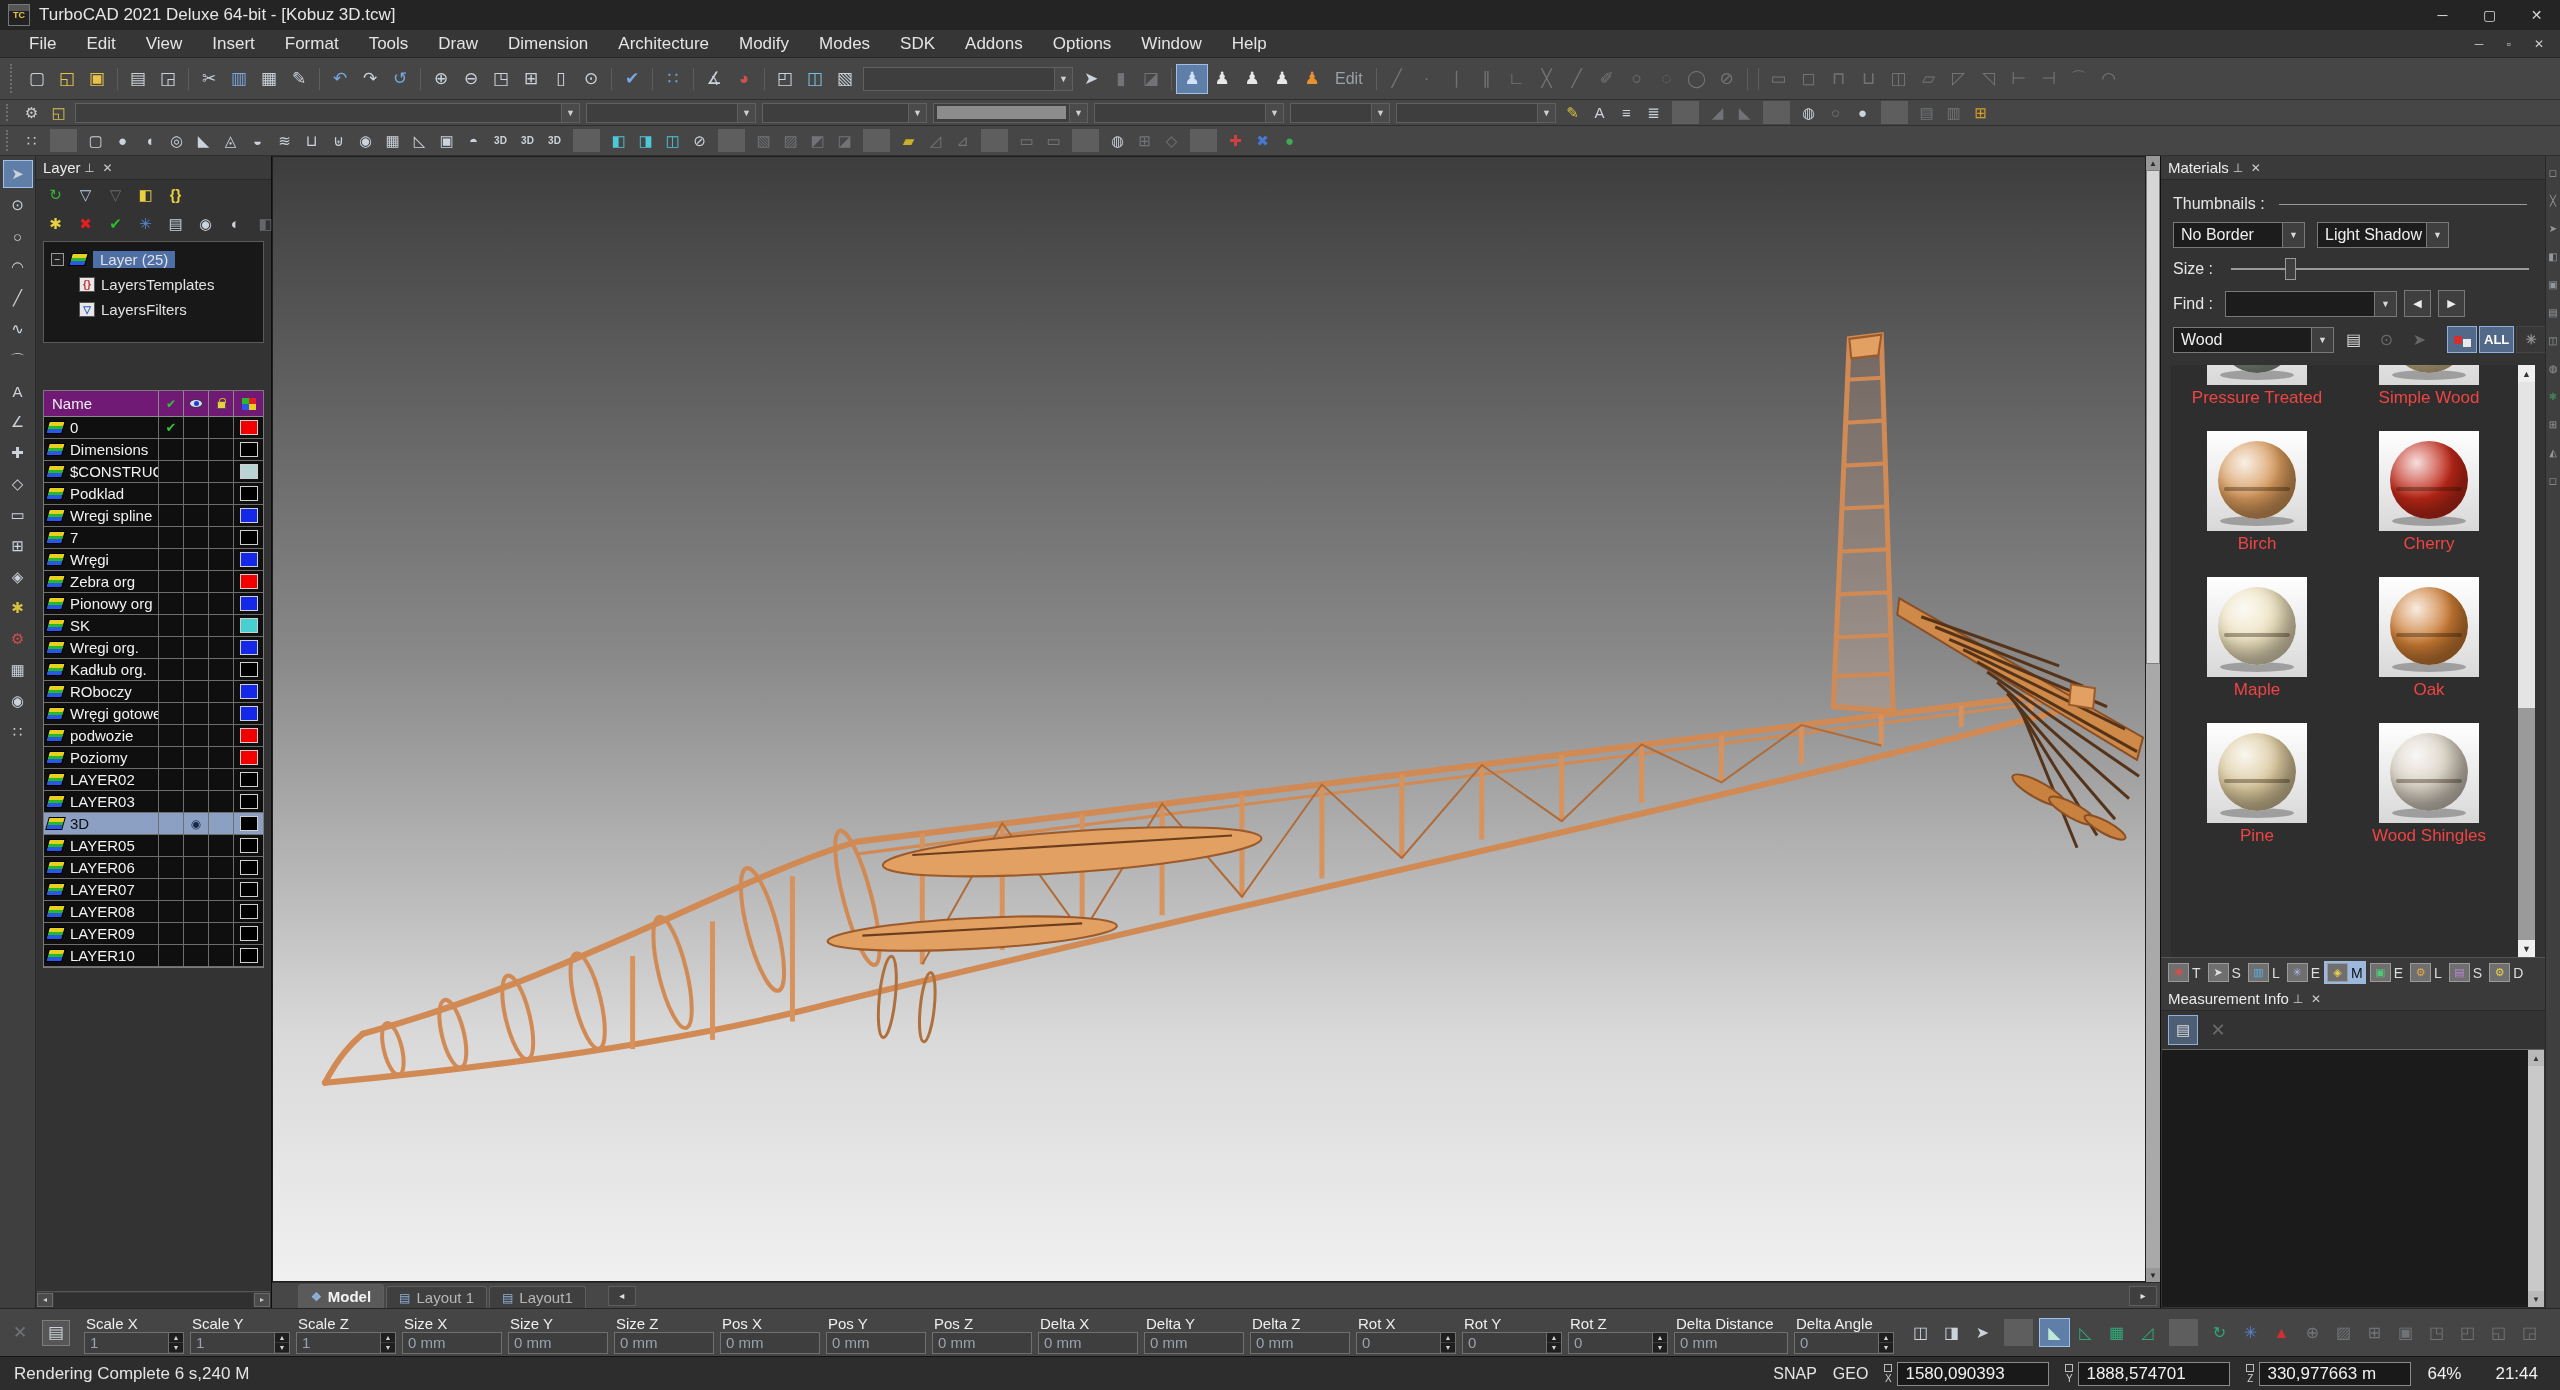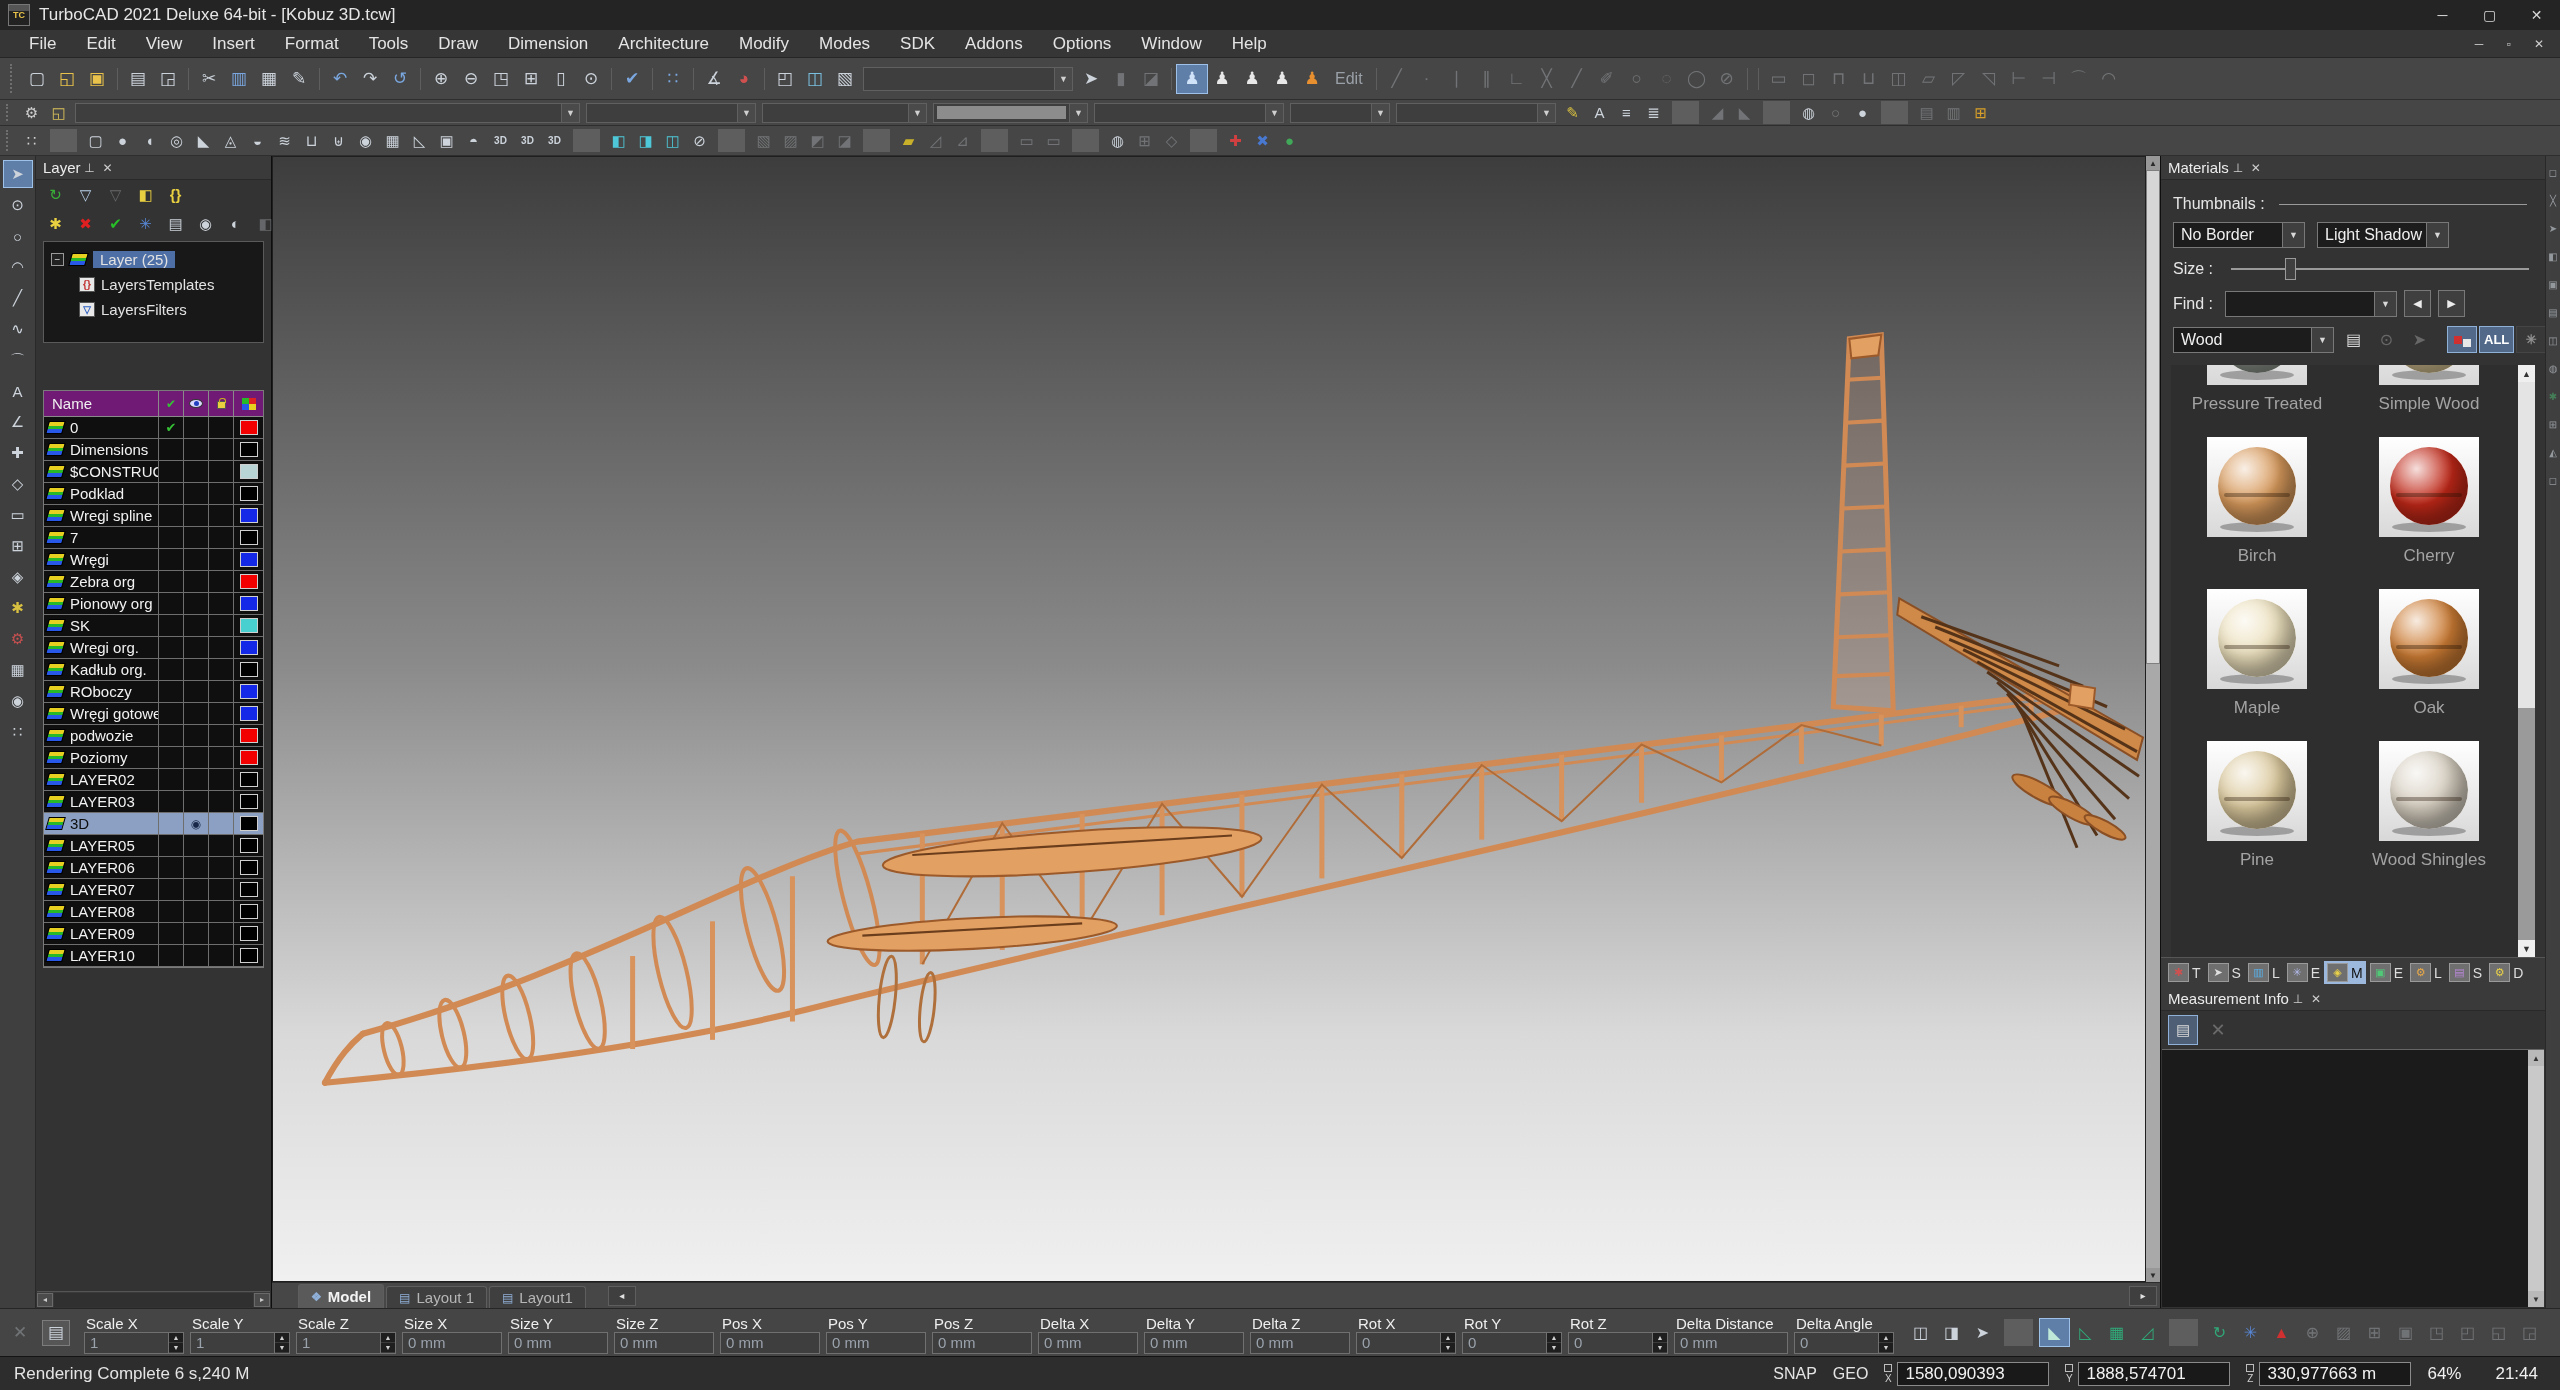--- a/index.html
+++ b/index.html
@@ -169,21 +169,21 @@
   .tcell{display:flex;flex-direction:column;align-items:center;padding:15px 0 8px}
   .tile{width:100px;height:100px;position:relative;background:linear-gradient(180deg,#ffffff,#d8d8d8);
         display:flex;align-items:flex-end;justify-content:center}
   .tile::after{content:"";position:absolute;bottom:5px;width:74px;height:10px;border-radius:50%;
                background:rgba(0,0,0,.28)}
   .sph{width:78px;height:78px;border-radius:50%;margin-bottom:12px;position:relative;z-index:1;
        background:radial-gradient(circle at 34% 28%,rgba(255,255,255,.85),rgba(255,255,255,0) 48%),var(--c,#caa);
        box-shadow:inset -10px -14px 18px rgba(0,0,0,.4)}
   .sph::after{content:"";position:absolute;left:6px;right:6px;top:46px;height:4px;
               background:rgba(35,18,4,.35);border-radius:2px}
-  .tlabel{margin-top:9px;font-size:17px;color:#a3a3a3;white-space:nowrap}
+  .tlabel{margin-top:3px;font-size:17px;color:#ef4444;white-space:nowrap}
   .mscroll{position:absolute;right:0;top:0;bottom:0;width:17px;background:#9a9a9a}
   .msc-arrow{height:17px;background:#efefef;color:#333;font-size:9px;display:flex;align-items:center;
              justify-content:center}
   .msc-thumb{position:absolute;left:0;right:0;top:17px;height:55%;background:#e4e4e4}
   .msc-arrow.bot{position:absolute;bottom:0;left:0;right:0}
   .ptabs{flex:none;height:30px;display:flex;align-items:center;gap:1px;padding:0 4px;background:#3a3a3a;
          border-top:1px solid #565656}
   .ptab{display:flex;align-items:center;gap:3px;padding:2px 3px}
   .ptab .picon{width:21px;height:19px;background:#6f6f6f;border:1px solid #9a9a9a;display:flex;
                align-items:center;justify-content:center;font-size:11px}

